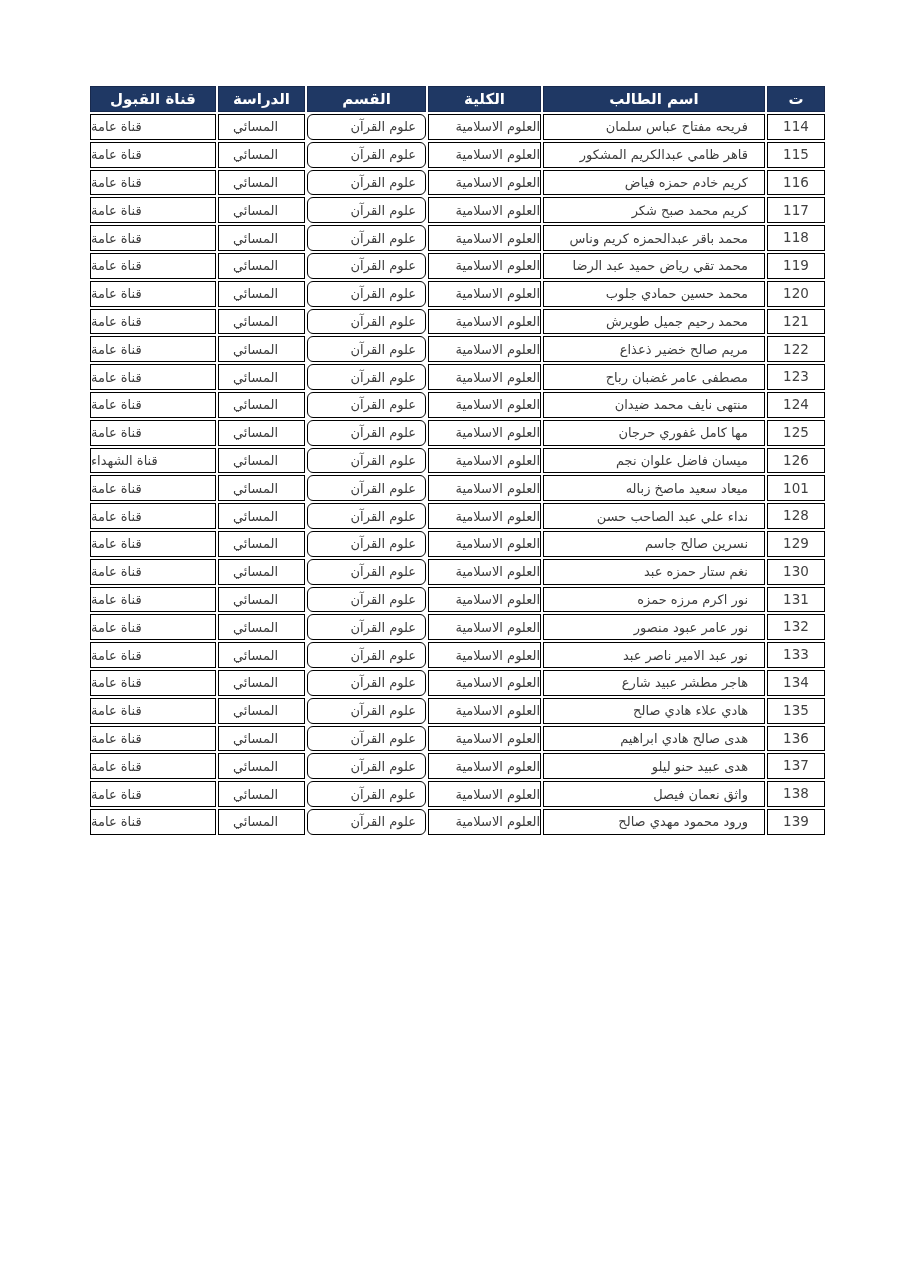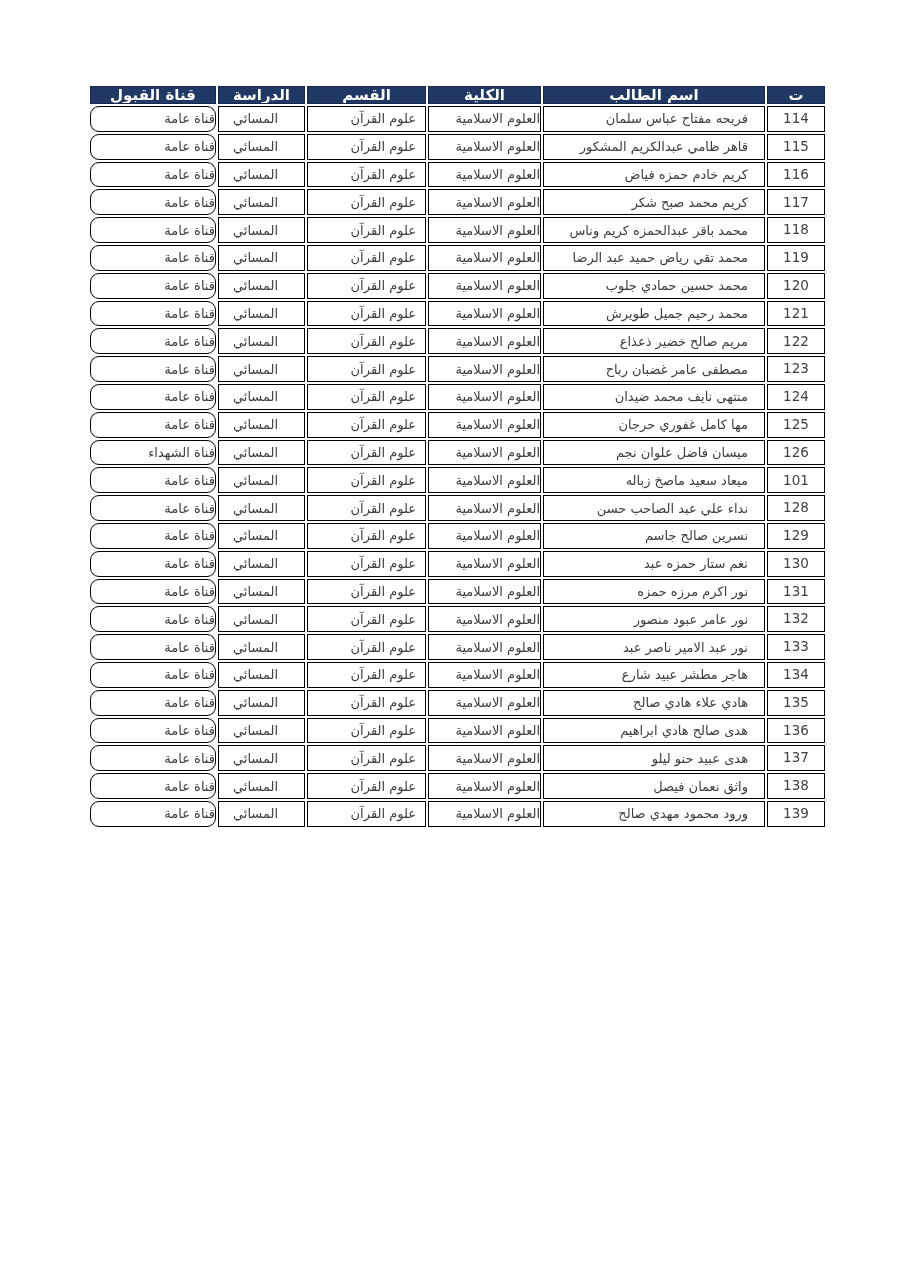--- a/index.html
+++ b/index.html
@@ -38,42 +38,42 @@
     vertical-align: middle;
     line-height: 1;
     overflow: hidden;
     white-space: nowrap;
   }
   th {
     background: #1f3864;
     color: #ffffff;
     font-weight: bold;
     font-size: 15px;
-    height: 18px;
+    height: 26px;
     border: 1px solid #18294d;
     text-align: center;
   }
   td {
     background: #ffffff;
     border: 1px solid #000000;
     height: 25.8px;
     font-size: 13px;
     color: #3d3d3d;
   }
   td.no {
     text-align: center;
     font-size: 13.5px;
     color: #404040;
     font-family: "DejaVu Sans", sans-serif;
   }
   td.name    { text-align: right; padding-right: 16px; }
   td.college { text-align: right; padding-right: 0; }
-  td.dept    { text-align: right; padding-right: 9px; }
+  td.dept    { text-align: right; padding-right: 9px; border-radius: 6px; }
   td.study   { text-align: center; padding-right: 12px; }
-  td.channel { text-align: right; border-radius: 9px; }
+  td.channel { text-align: left; }
 </style>
 </head>
 <body>
 
 <div class="page">
   <table class="roster">
     <colgroup>
       <col class="c-no">
       <col class="c-name">
       <col class="c-college">

